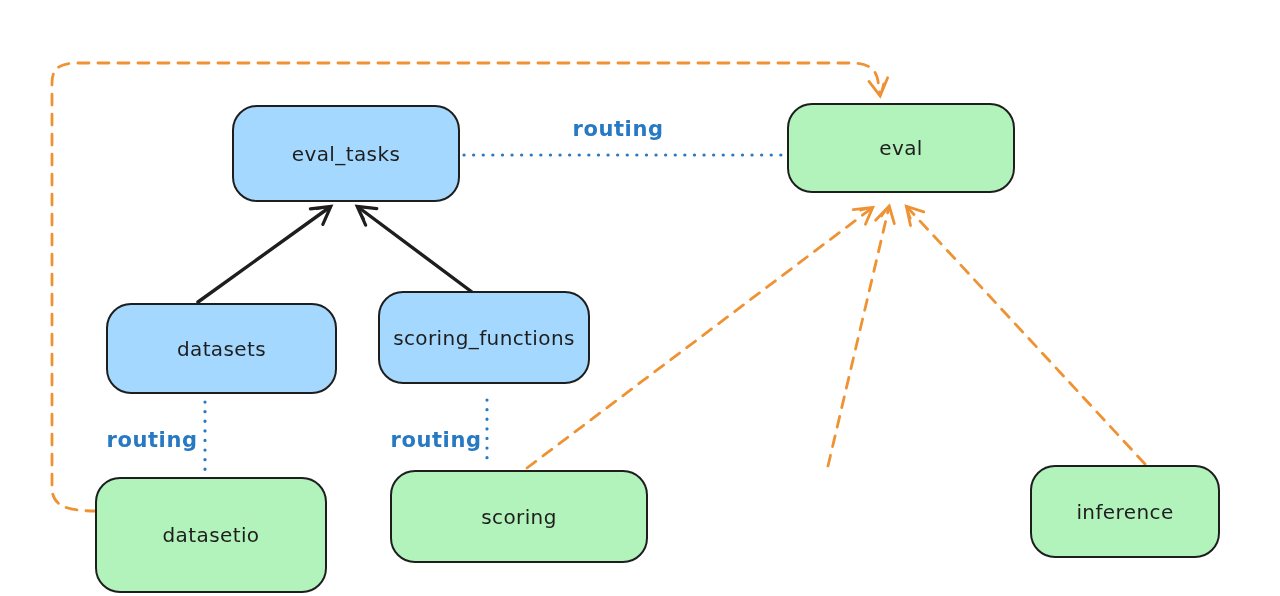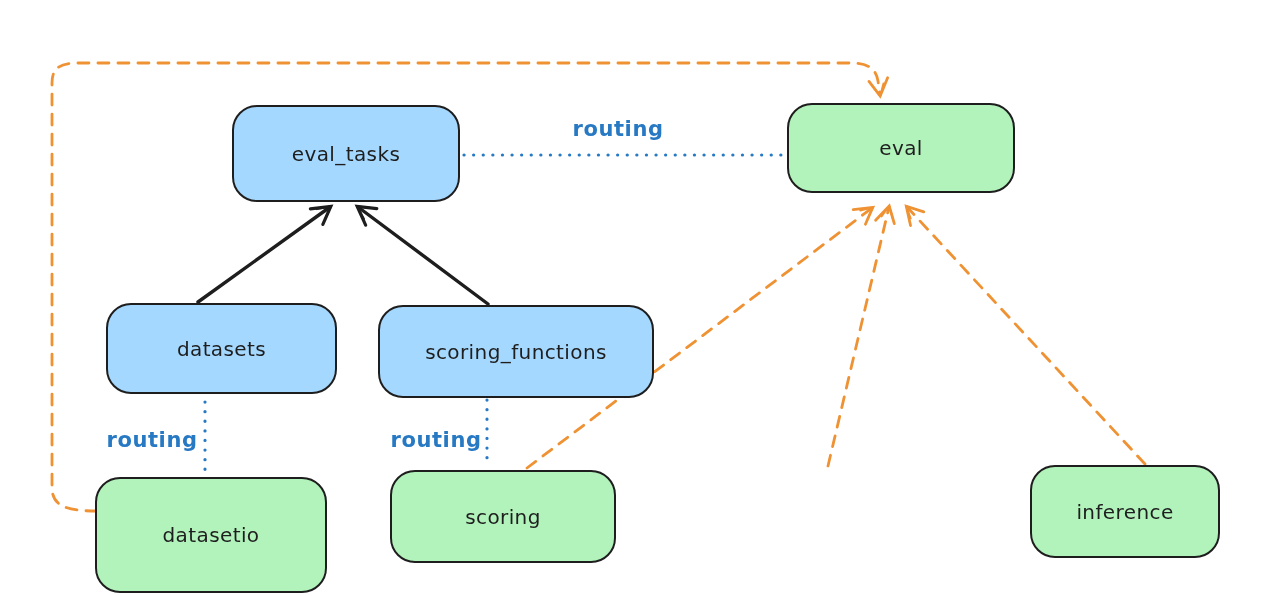--- a/index.html
+++ b/index.html
@@ -13,23 +13,23 @@
     position:absolute; box-sizing:border-box;
     border:2.8px solid #1e1e1e; border-radius:25px;
     display:flex; align-items:center; justify-content:center;
     font-size:20px; letter-spacing:0.4px; color:#1e1e1e;
   }
   .node.blue  { background:#a5d8ff; }
   .node.green { background:#b2f2bb; }
   .n0 { left:232px;  top:105px; width:228px; height:97px; }
   .n1 { left:787px;  top:103px; width:228px; height:90px; }
   .n2 { left:99px;   top:303px; width:231px; height:91px;margin-left:7px; }
-  .n3 { left:378px;  top:305px; width:276px; height:93px; }
+  .n3 { left:378px;  top:291px; width:212px; height:93px; }
   .n4 { left:95px;   top:477px; width:232px; height:116px; }
-  .n5 { left:390px;  top:470px; width:226px; height:93px; }
+  .n5 { left:390px;  top:470px; width:258px; height:93px; }
   .n6 { left:712px;  top:468px; width:227px; height:93px; }
   .n7 { left:1030px; top:465px; width:190px; height:93px; }
   .routing-label {
     position:absolute; transform:translate(-50%,-50%);
     color:#2779c4; font-size:21px; font-weight:bold; letter-spacing:0.6px;
     white-space:nowrap;
   }
   .rl0 { left:618px; top:129px; }
   .rl1 { left:152px; top:440px; }
   .rl2 { left:436px; top:440px; }

